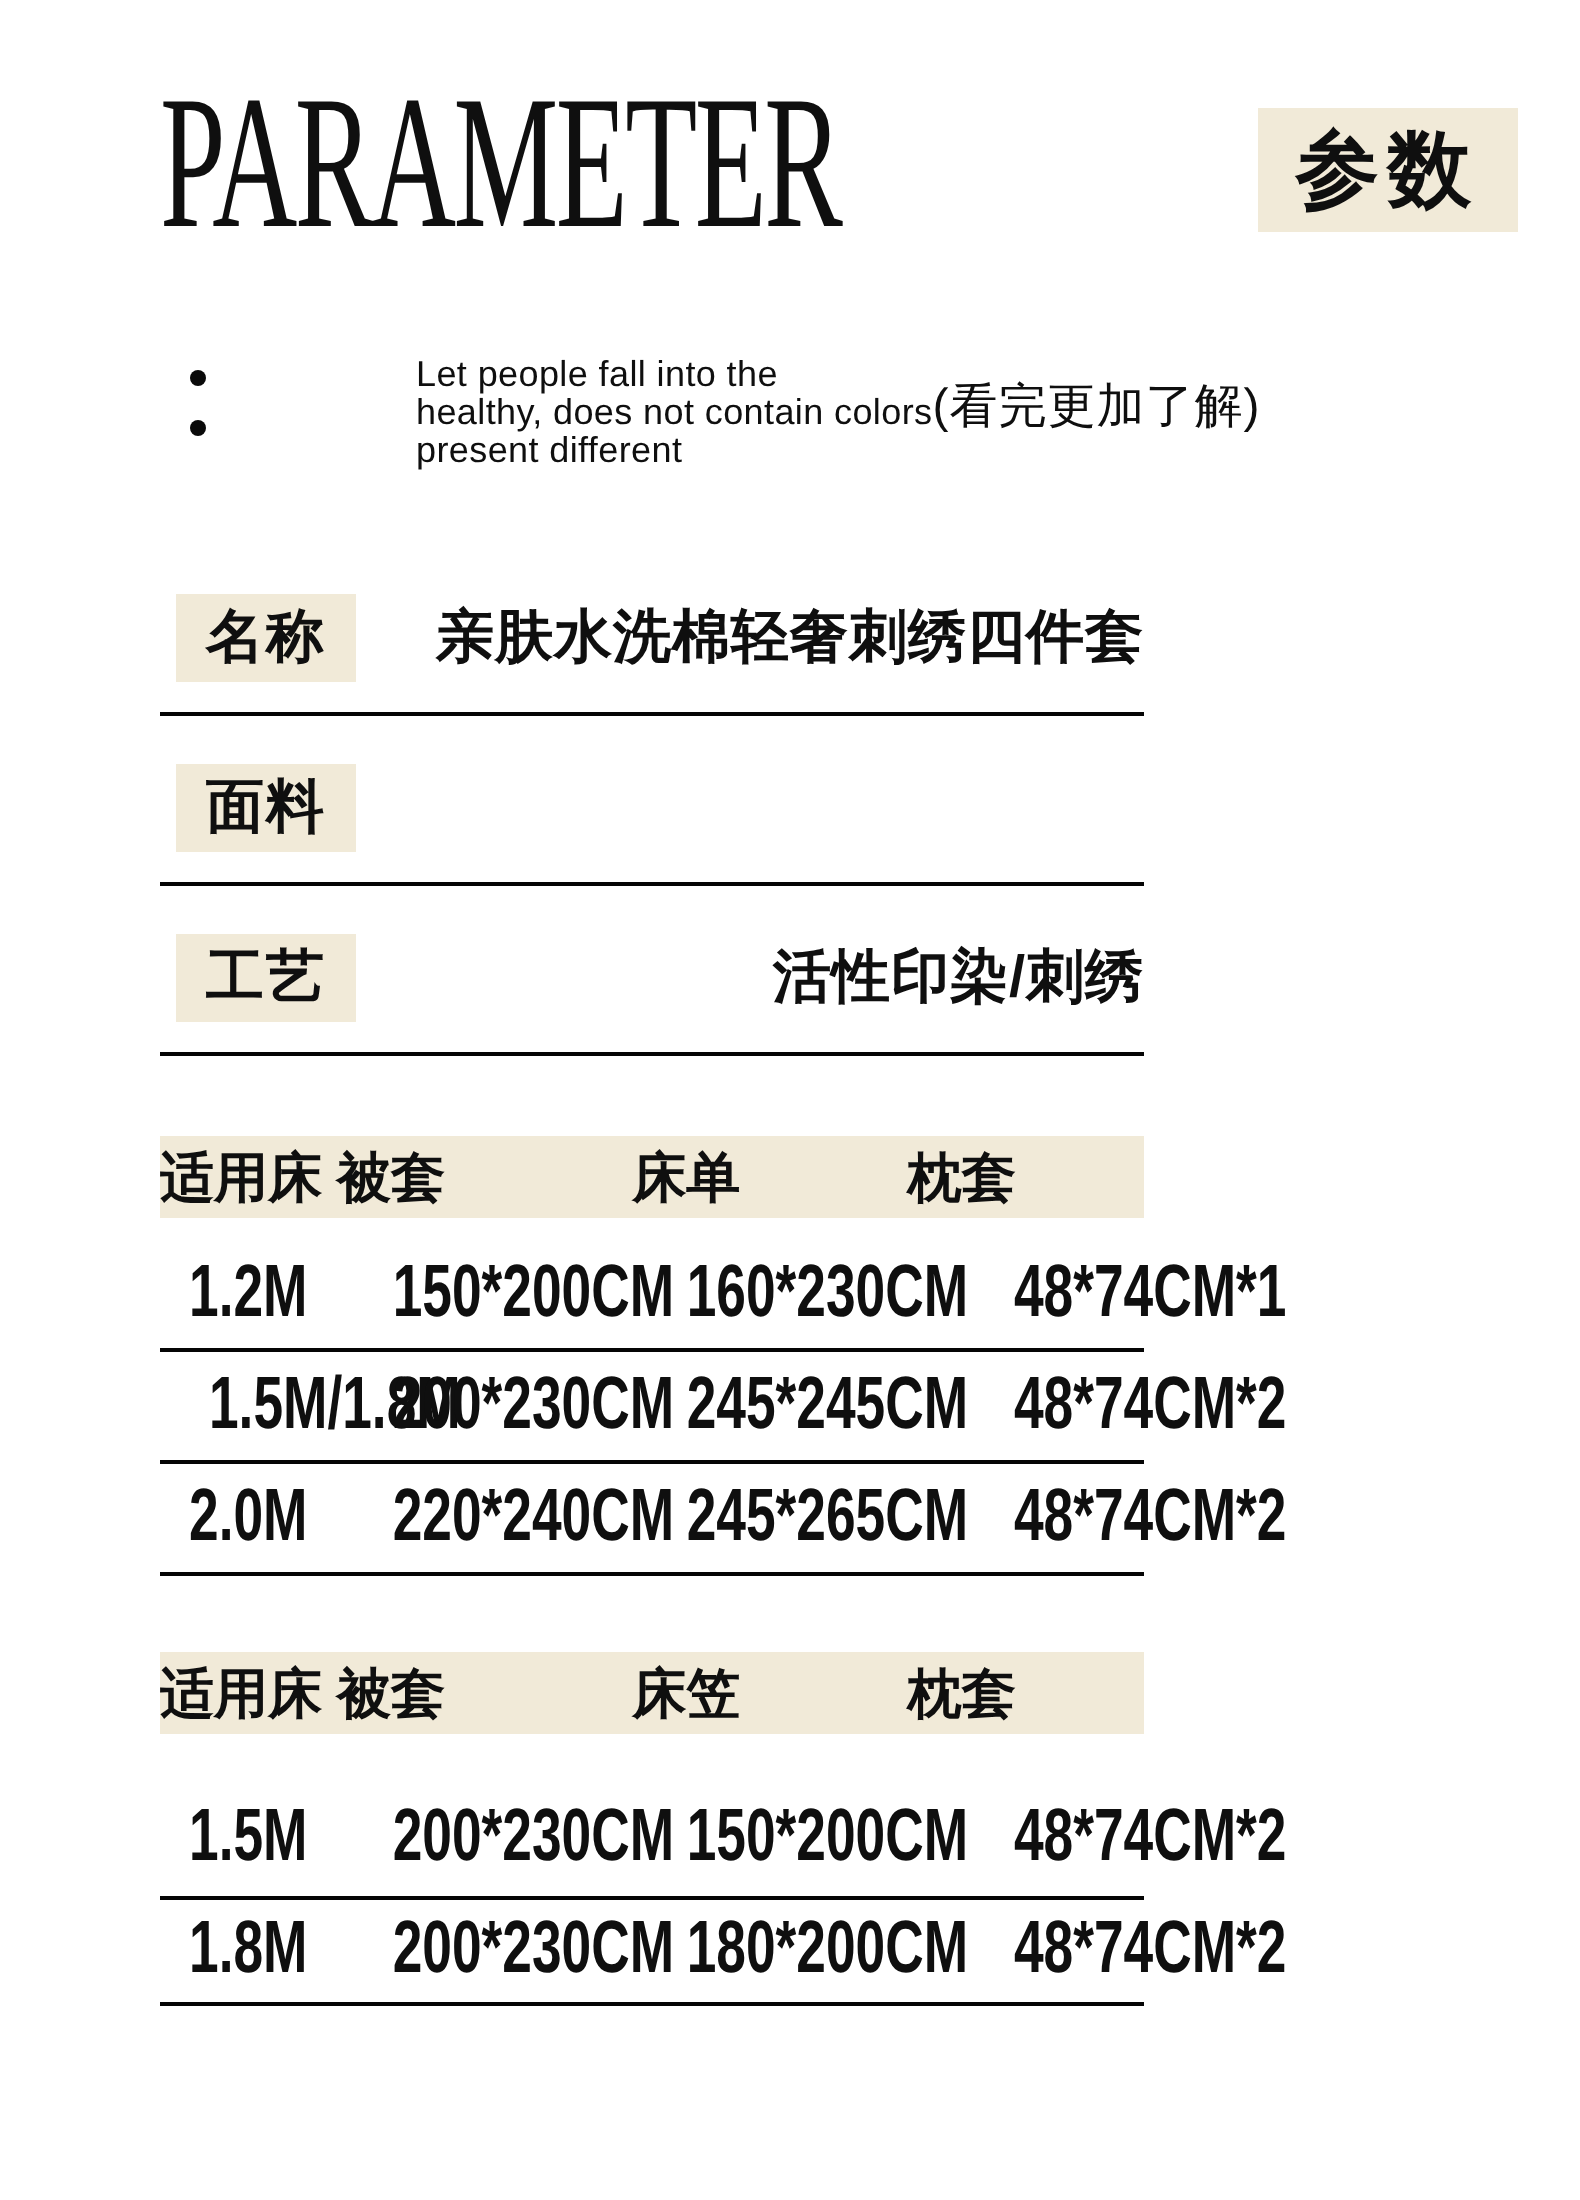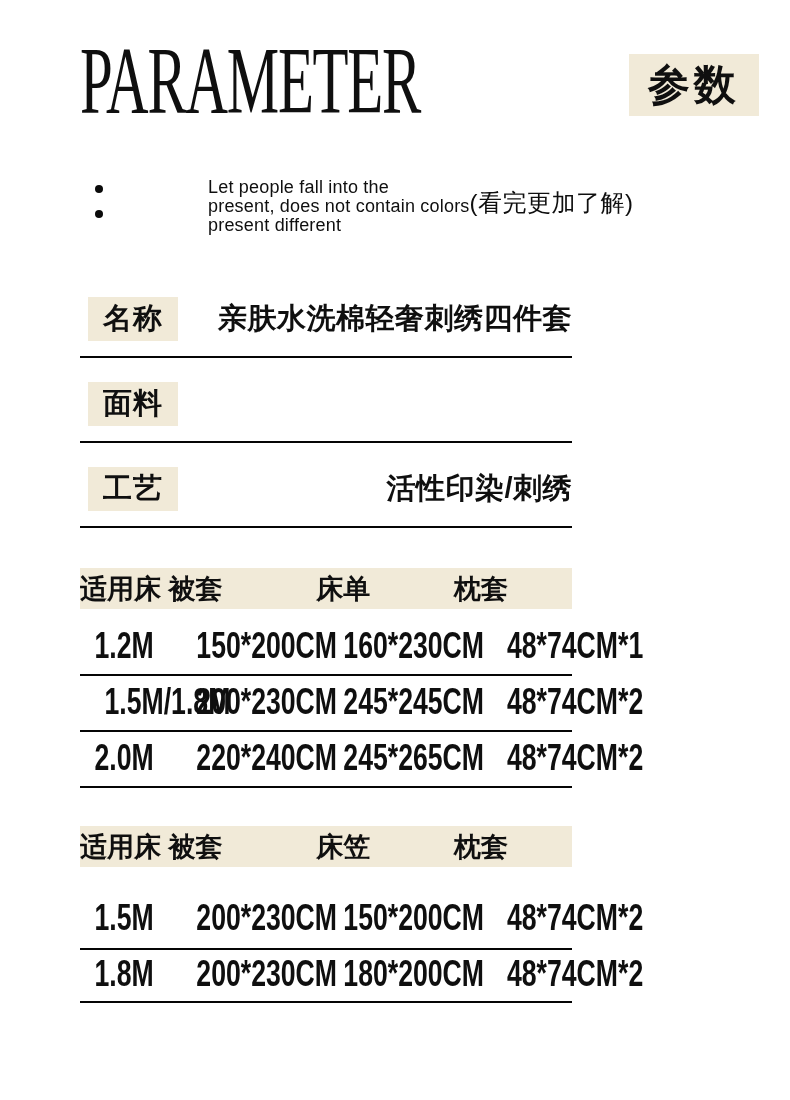--- a/index.html
+++ b/index.html
@@ -75,21 +75,21 @@
     </div>
   </div>
 
   <div class="subheader">
     <div class="dots">
       <span class="dot"></span>
       <span class="dot"></span>
     </div>
     <div class="desc">
       <div>Let people fall into the</div>
-      <div>present, does not contain colors</div>
+      <div>healthy, does not contain colors</div>
       <div>present different</div>
     </div>
     <div class="note">(看完更加了解)</div>
   </div>
 
   <div class="specs">
     <div class="spec-row">
       <div class="spec-label">名称</div>
       <div class="spec-value">亲肤水洗棉轻奢刺绣四件套</div>
     </div>

